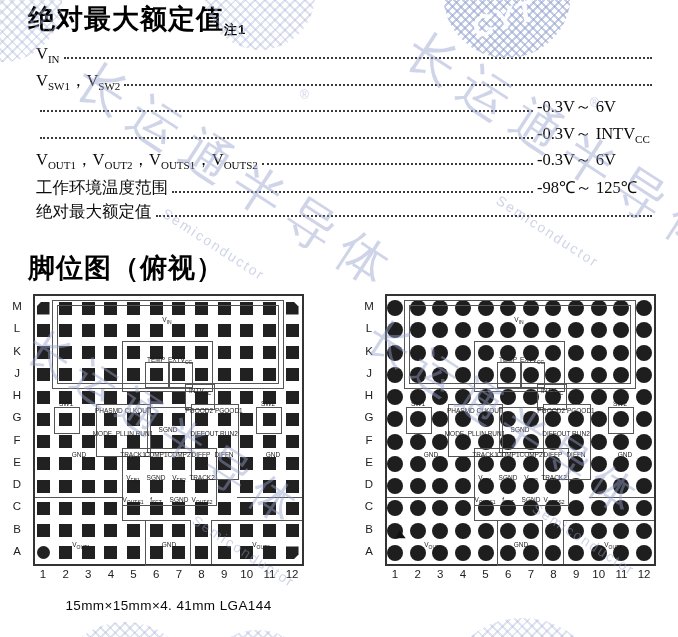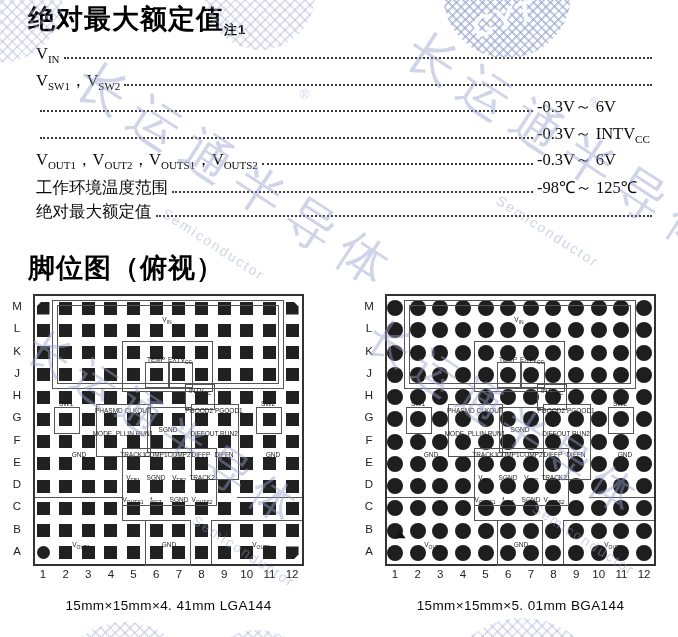--- a/index.html
+++ b/index.html
@@ -526,21 +526,20 @@
         <div class="col-lbl" style="left: 43.28px;">3</div>
         <div class="col-lbl" style="left: 65.92px;">4</div>
         <div class="col-lbl" style="left: 88.56px;">5</div>
         <div class="col-lbl" style="left: 111.2px;">6</div>
         <div class="col-lbl" style="left: 133.84px;">7</div>
         <div class="col-lbl" style="left: 156.48px;">8</div>
         <div class="col-lbl" style="left: 179.12px;">9</div>
         <div class="col-lbl" style="left: 201.76px;">10</div>
         <div class="col-lbl" style="left: 224.4px;">11</div>
         <div class="col-lbl" style="left: 247.04px;">12</div>
-        <div class="caption">15mm×15mm×5. 01mm BGA144</div>
       </div>
     </div>
 
   <div class="wm-layer">
     <div class="wm-circle" style="left:-58px;top:-58px;width:120px;height:120px;"></div>
     <div class="wm-circle" style="left:205px;top:-60px;width:110px;height:110px;"></div>
     <div class="wm-circle strong" style="left:443px;top:-70px;width:128px;height:128px;">
       <span class="wm-logo" style="position:absolute;left:28px;top:72px;">CYT</span>
     </div>
     <div class="wm-circle" style="left:55px;top:622px;width:140px;height:140px;"></div>

